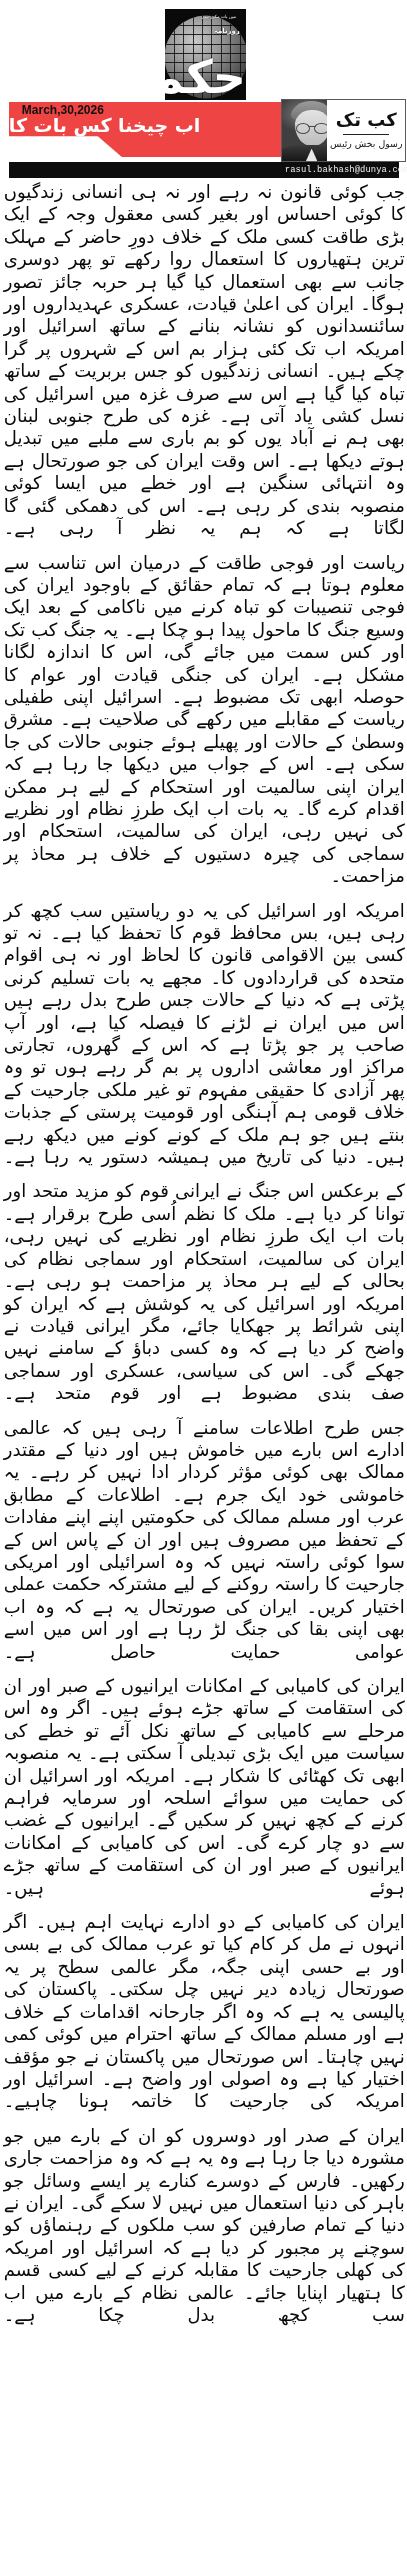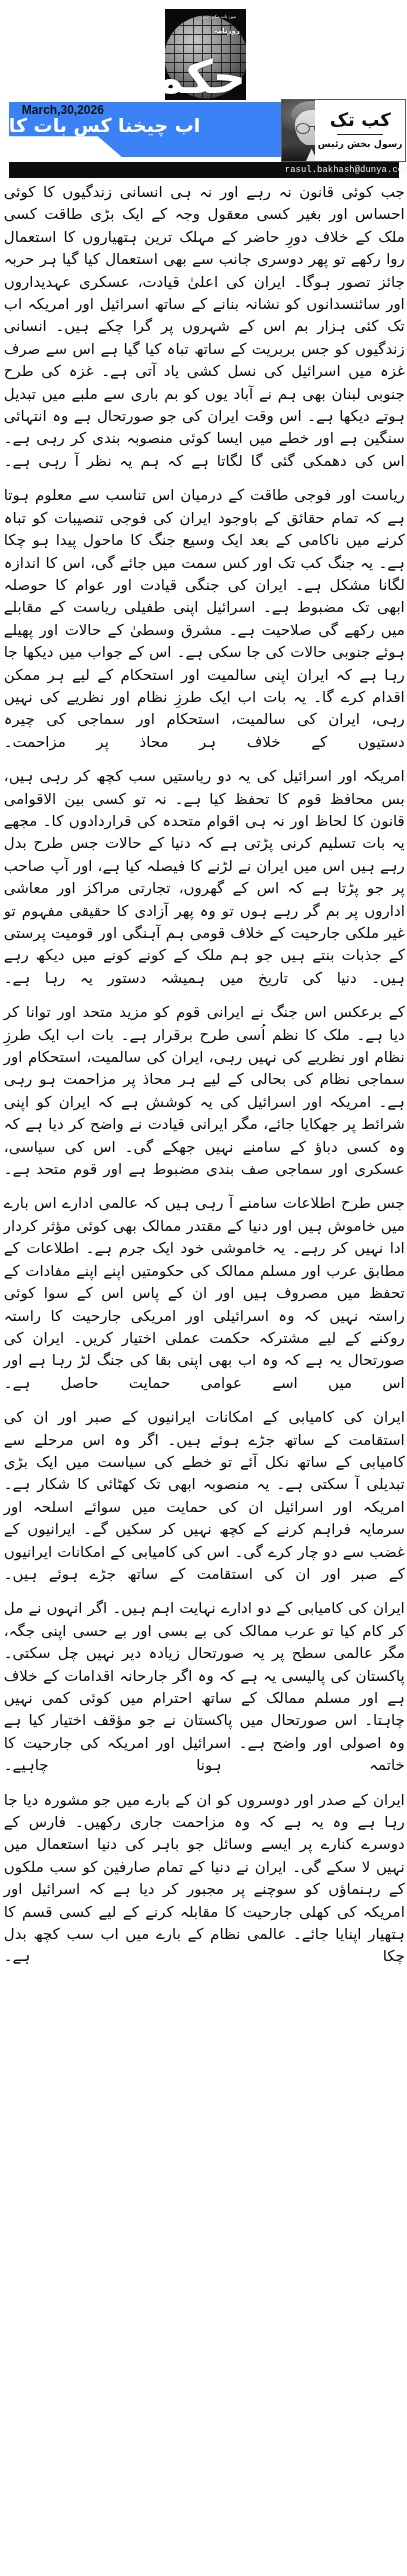--- a/index.html
+++ b/index.html
@@ -108,21 +108,21 @@
     text-shadow: 0 0 1.3px rgba(0,0,0,0.9);
   }
 
   
   .title-strip {
     position: absolute;
     left: 8.8px;
     top: 102px;
     width: 390px;
     height: 55px;
-    background: #3b82f6;
+    background: #ef4444;
   }
   .headline {
     position: absolute;
     right: 278px;
     left: 0;
     top: 0;
     height: 46px;
     display: flex;
     align-items: center;
     justify-content: flex-end;
@@ -258,21 +258,21 @@
   }
   .column-rule {
     width: 46px;
     height: 1.3px;
     background: #222222;
     margin: 4.4px 0 3.8px 0;
   }
   .author-name {
     color: #111111;
     font-size: 9.4px;
-    font-weight: 700;
+    font-weight: 400;
     line-height: 1;
     white-space: nowrap;
   }
 
   
   .email-bar {
     position: absolute;
     left: 8.8px;
     top: 162px;
     width: 390px;
@@ -296,21 +296,21 @@
   .article {
     position: absolute;
     left: 3.8px;
     top: 181px;
     width: 401px;
     direction: rtl;
     text-align: justify;
     text-align-last: justify;
     color: #0a0a0a;
     font-family: "DejaVu Sans", sans-serif;
-    font-size: 15px;
+    font-size: 18px;
     line-height: 22.4px;
     word-spacing: 0.3px;
   }
   .article p {
     margin: 0;
   }
   .article p + p {
     margin-top: 12px;
   }
 </style>

